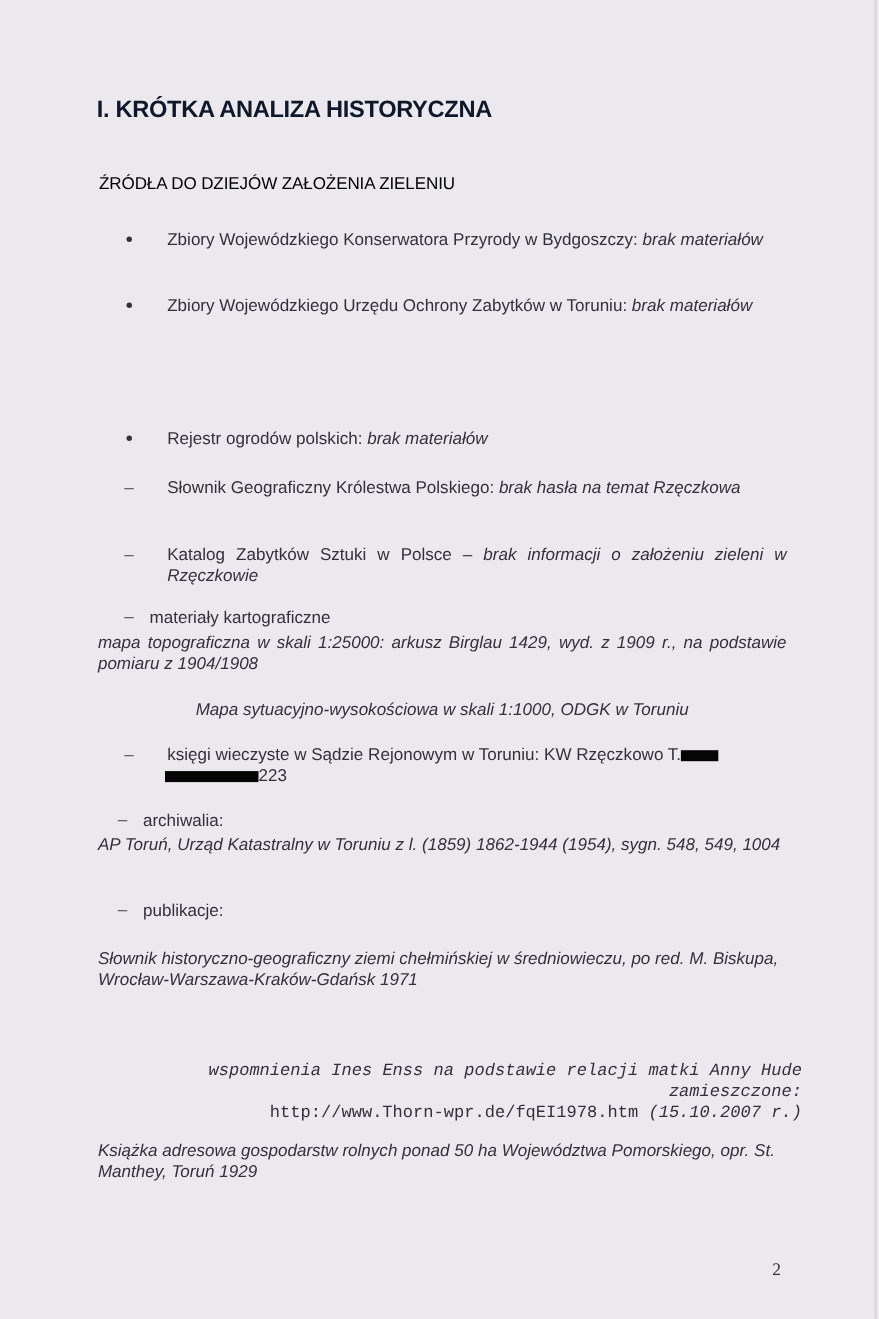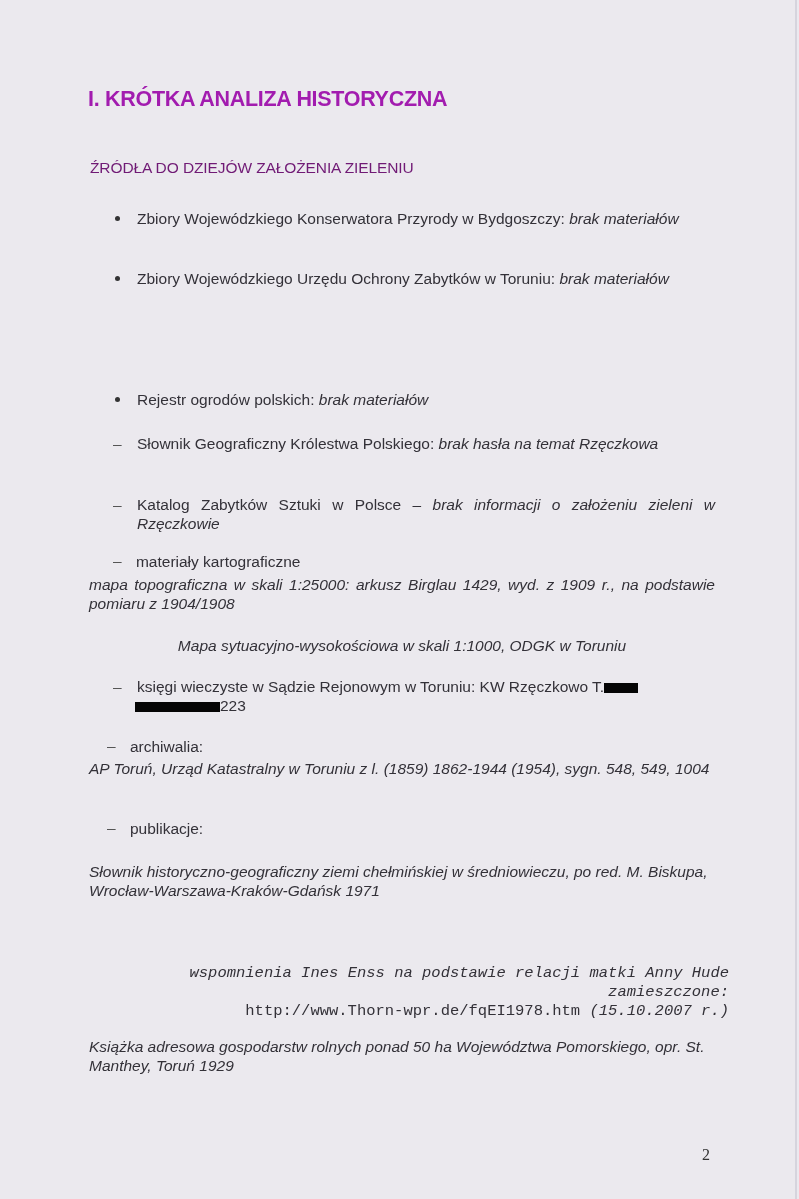--- a/index.html
+++ b/index.html
@@ -12,35 +12,35 @@
     }
     .page {
       position: absolute; left: 0; top: 0; width: 795px; height: 1199px;
       background: #ebe9ee;
       border-right: 2px solid #d6d4dd;
     }
     .title {
       position: absolute; left: 88px; top: 87px;
       font-family: "Liberation Sans", sans-serif;
       font-weight: bold; font-size: 21.5px; letter-spacing: -0.3px;
-      color: #a21caf;
+      color: #0f172a;
     }
     .subtitle {
       position: absolute; left: 90px; top: 159px;
-      font-size: 15.5px; letter-spacing: -0.1px; color: #701a75;
+      font-size: 15.5px; letter-spacing: -0.1px; color: #000000;
     }
     .item {
       position: absolute; left: 113px; width: 602px;
       font-size: 15.5px; line-height: 19px; color: #333138;
       text-align: justify;
     }
     .item .marker {
       position: absolute; left: 0; top: 0; width: 16px;
     }
-    .item .body { margin-left: 24px; display: block; }
+    .item .body { margin-left: 39px; display: block; }
     .bullet-dot {
       display: inline-block; width: 5px; height: 5px; border-radius: 50%;
       background: #333; position: relative; top: -3px; left: 2px;
     }
     .dash { position: relative; left: 0; top: -1px; color: #555; }
     em, .it { font-style: italic; }
     .para {
       position: absolute; left: 89px; width: 626px;
       font-size: 15.5px; line-height: 19px; color: #333138;
       text-align: justify;

